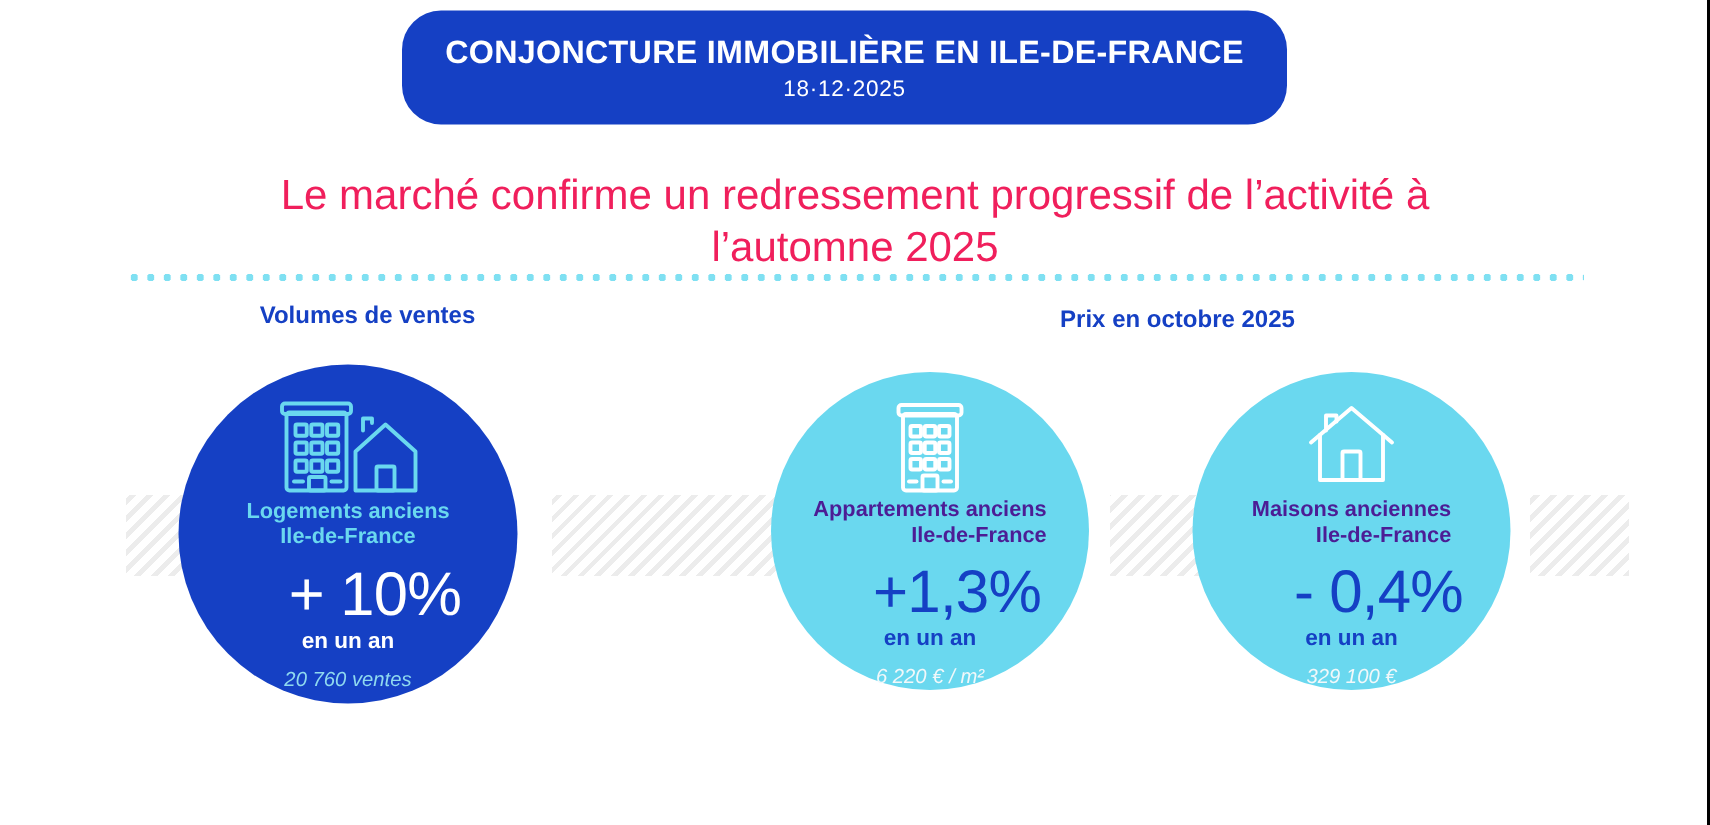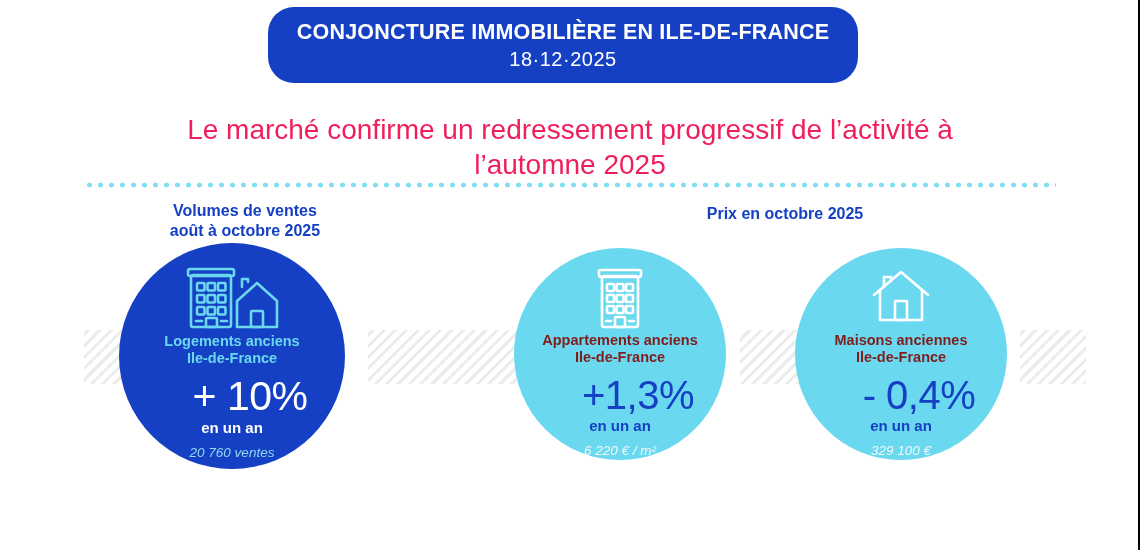--- a/index.html
+++ b/index.html
@@ -72,21 +72,21 @@
     justify-content: center;
     color: #ffffff;
   }
   .banner-title {
     font-size: 21.5px;
     font-weight: 700;
     letter-spacing: 0.2px;
     white-space: nowrap;
   }
   .banner-date {
-    font-size: 20px;
+    font-size: 15px;
     font-weight: 400;
     margin-top: 3px;
     letter-spacing: 0.5px;
   }
 
   
   .headline {
     position: absolute;
     left: 180px;
     top: 112px;
@@ -172,21 +172,21 @@
   .circle-2 .circle-icon, .circle-3 .circle-icon { margin-top: 16px; height: 66px; }
 
   .circle-name {
     font-weight: 700;
     font-size: 14.5px;
     line-height: 1.2;
     text-align: center;
     margin-top: 2px;
   }
   .circle-1 .circle-name { color: #6ad8ef; }
-  .circle-2 .circle-name, .circle-3 .circle-name { color: #7f1d1d; }
+  .circle-2 .circle-name, .circle-3 .circle-name { color: #4c1d95; text-align: right; }
 
   .circle-value {
     font-size: 40px;
     font-weight: 400;
     line-height: 1;
     margin-top: 8px;
     letter-spacing: -0.5px;
     margin-left: 36px;
   }
   .circle-1 .circle-value { color: #ffffff; font-size: 41px; }
@@ -218,21 +218,20 @@
     <div class="banner-title">CONJONCTURE IMMOBILIÈRE EN ILE-DE-FRANCE</div>
     <div class="banner-date">18·12·2025</div>
   </div>
 
   <div class="headline">Le marché confirme un redressement progressif de l’activité à l’automne 2025</div>
 
   <div class="divider"></div>
 
   <div class="sec-label sec-label-left">
     <div>Volumes de ventes</div>
-    <div>août à octobre 2025</div>
   </div>
   <div class="sec-label sec-label-right">Prix en octobre 2025</div>
 
   <div class="hatch hatch-a"></div>
   <div class="hatch hatch-b"></div>
   <div class="hatch hatch-c"></div>
   <div class="hatch hatch-d"></div>
 
   <div class="circle circle-1">
     <div class="circle-icon">

